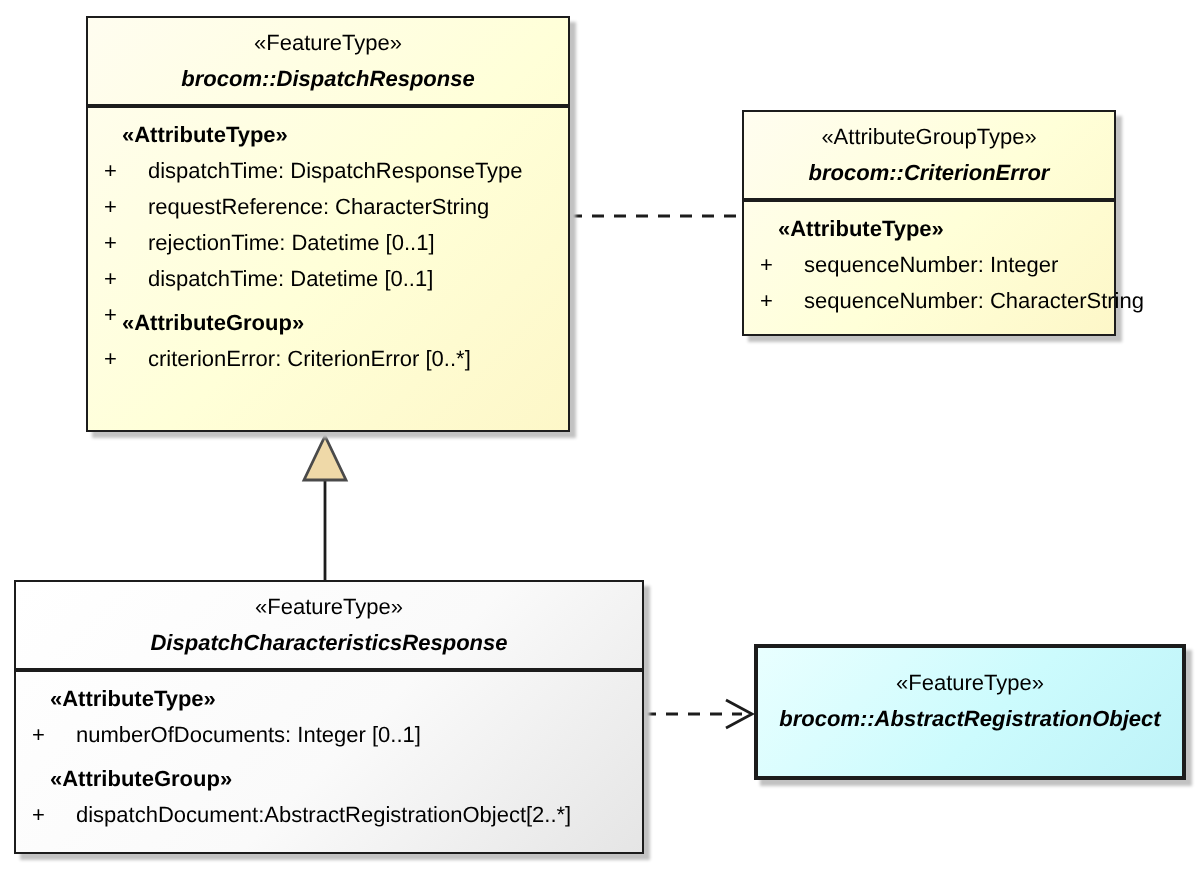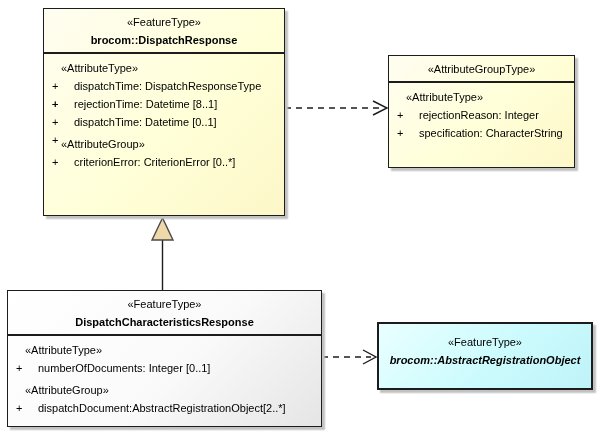--- a/index.html
+++ b/index.html
@@ -19,25 +19,25 @@
   }
   .uml-yellow{background:linear-gradient(135deg,#fffdf0 0%,#ffffd8 55%,#fdf7c8 100%);}
   .uml-white{background:linear-gradient(135deg,#ffffff 0%,#fafafa 55%,#e5e5e5 100%);}
   .uml-cyan{background:linear-gradient(135deg,#e9ffff 0%,#ccfbfd 55%,#bef3f8 100%);border-width:2px;}
 
   .cls-header{
     text-align:center;padding:6px 4px 4px 4px;
   }
   .with-rule{border-bottom:2px solid #1c1c1c;}
   .stereotype{font-size:11px;}
-  .cls-name{font-weight:bold;font-size:11px;margin-top:3px;}
+  .cls-name{font-weight:bold;font-size:11px;margin-top:3px;font-style:italic;}
   .cls-name.italic{font-style:italic;}
 
   .cls-body{padding:5px 2px 4px 0;}
-  .sec-label{padding-left:17px;line-height:18px;white-space:nowrap;}
+  .sec-label{padding-left:17px;line-height:18px;white-space:nowrap;font-weight:bold;}
   .sec-gap{margin-top:4px;}
   .attr{position:relative;padding-left:30px;line-height:18px;white-space:nowrap;}
   .attr .vis{position:absolute;left:8px;top:0;}
 </style>
 </head>
 <body>
 
 <div id="canvas">
 
   <svg class="connectors" width="600" height="440" viewBox="0 0 600 440">
@@ -64,53 +64,55 @@
       <div class="cls-name">brocom::DispatchResponse</div>
     </div>
     <div class="cls-body">
       <div class="sec-label">«AttributeType»</div>
       <div class="attr">
         <span class="vis">+</span>
         <span>dispatchTime: DispatchResponseType</span>
       </div>
       <div class="attr">
         <span class="vis">+</span>
+        <span>requestReference: CharacterString</span>
       </div>
       <div class="attr">
         <span class="vis">+</span>
-        <span>rejectionTime: Datetime [8..1]</span>
+        <span>rejectionTime: Datetime [0..1]</span>
       </div>
       <div class="attr">
         <span class="vis">+</span>
         <span>dispatchTime: Datetime [0..1]</span>
       </div>
       <div class="attr">
         <span class="vis">+</span>
       </div>
       <div class="sec-label sec-gap">«AttributeGroup»</div>
       <div class="attr">
         <span class="vis">+</span>
         <span>criterionError: CriterionError [0..*]</span>
       </div>
     </div>
   </div>
 
-  <div class="uml-class uml-yellow" style="left:388px;top:55px;width:187px;height:113px;">
+  <div class="uml-class uml-yellow" style="left:371px;top:55px;width:187px;height:113px;">
     <div class="cls-header with-rule">
       <div class="stereotype">«AttributeGroupType»</div>
+      <div class="cls-name">brocom::CriterionError</div>
     </div>
     <div class="cls-body">
       <div class="sec-label">«AttributeType»</div>
       <div class="attr">
         <span class="vis">+</span>
-        <span>rejectionReason: Integer</span>
+        <span>sequenceNumber: Integer</span>
       </div>
       <div class="attr">
         <span class="vis">+</span>
-        <span>specification: CharacterString</span>
+        <span>sequenceNumber: CharacterString</span>
       </div>
     </div>
   </div>
 
   <div class="uml-class uml-white" style="left:7px;top:290px;width:315px;height:137px;">
     <div class="cls-header with-rule">
       <div class="stereotype">«FeatureType»</div>
       <div class="cls-name">DispatchCharacteristicsResponse</div>
     </div>
     <div class="cls-body">

